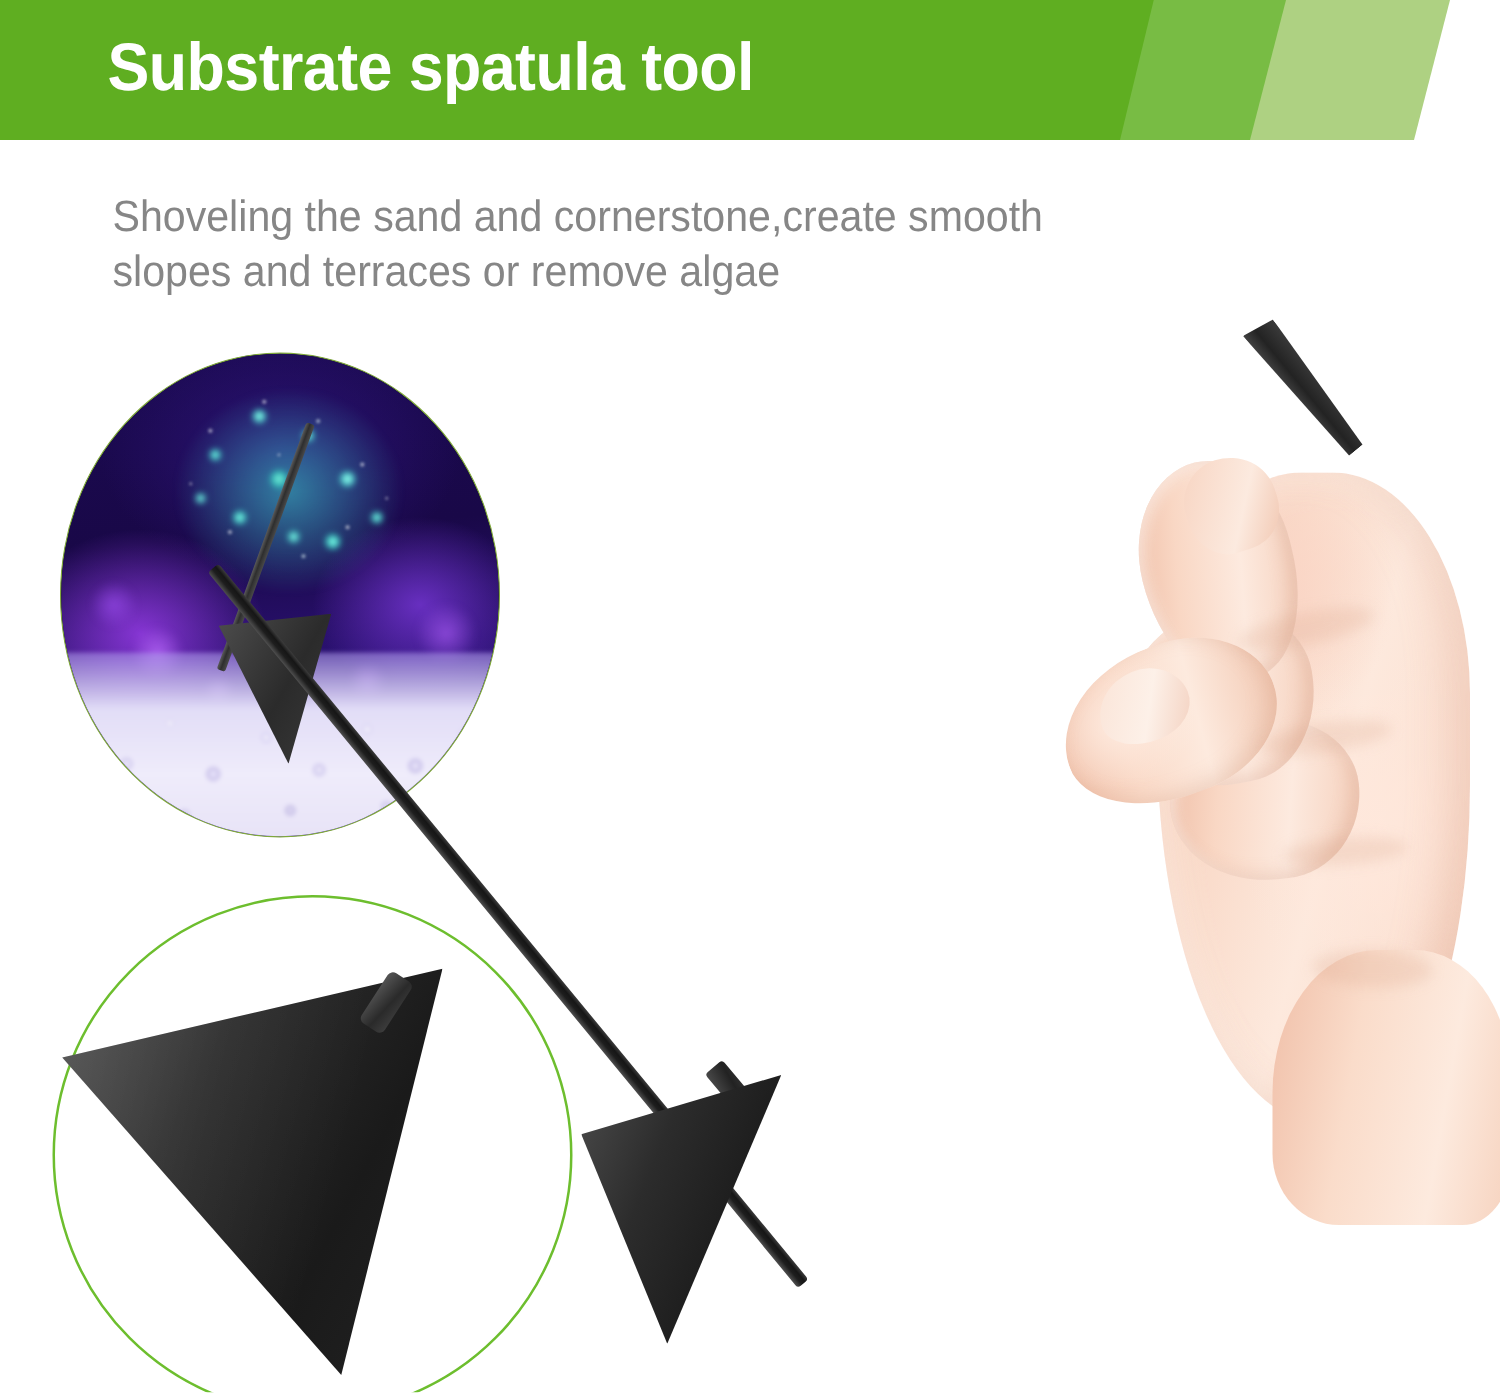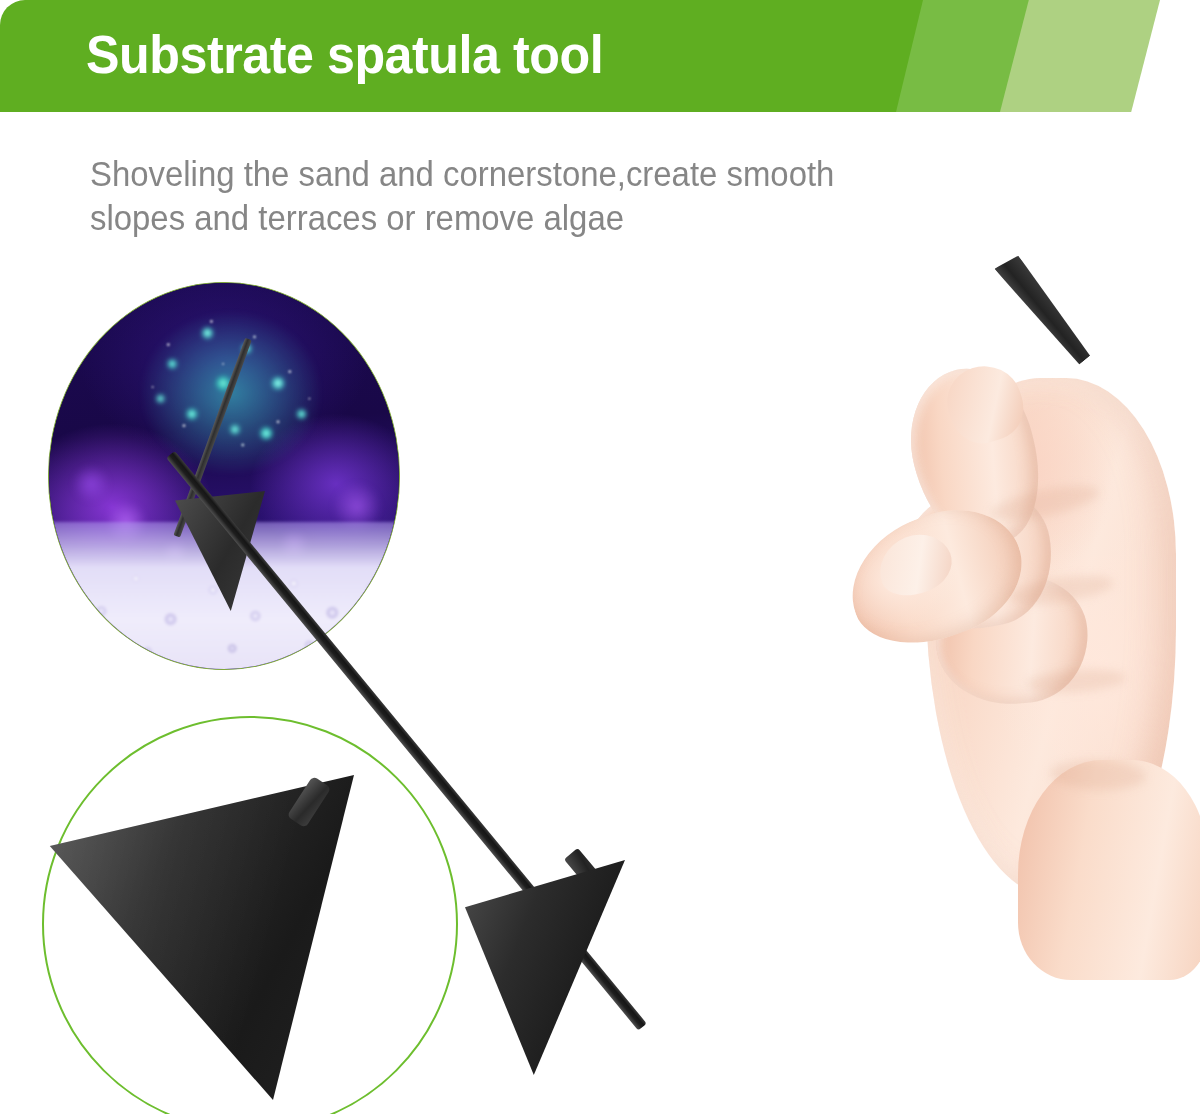--- a/index.html
+++ b/index.html
@@ -9,21 +9,20 @@
   }
   body {
     font-family: "Liberation Sans", sans-serif;
   }
   #page {
     position: relative;
     width: 1200px;
     height: 1114px;
     background: #ffffff;
     overflow: hidden;
-    border-radius: 25px;
   }
 
   
   .header-banner {
     position: absolute;
     left: 0;
     top: 0;
     width: 1200px;
     height: 112px;
   }

